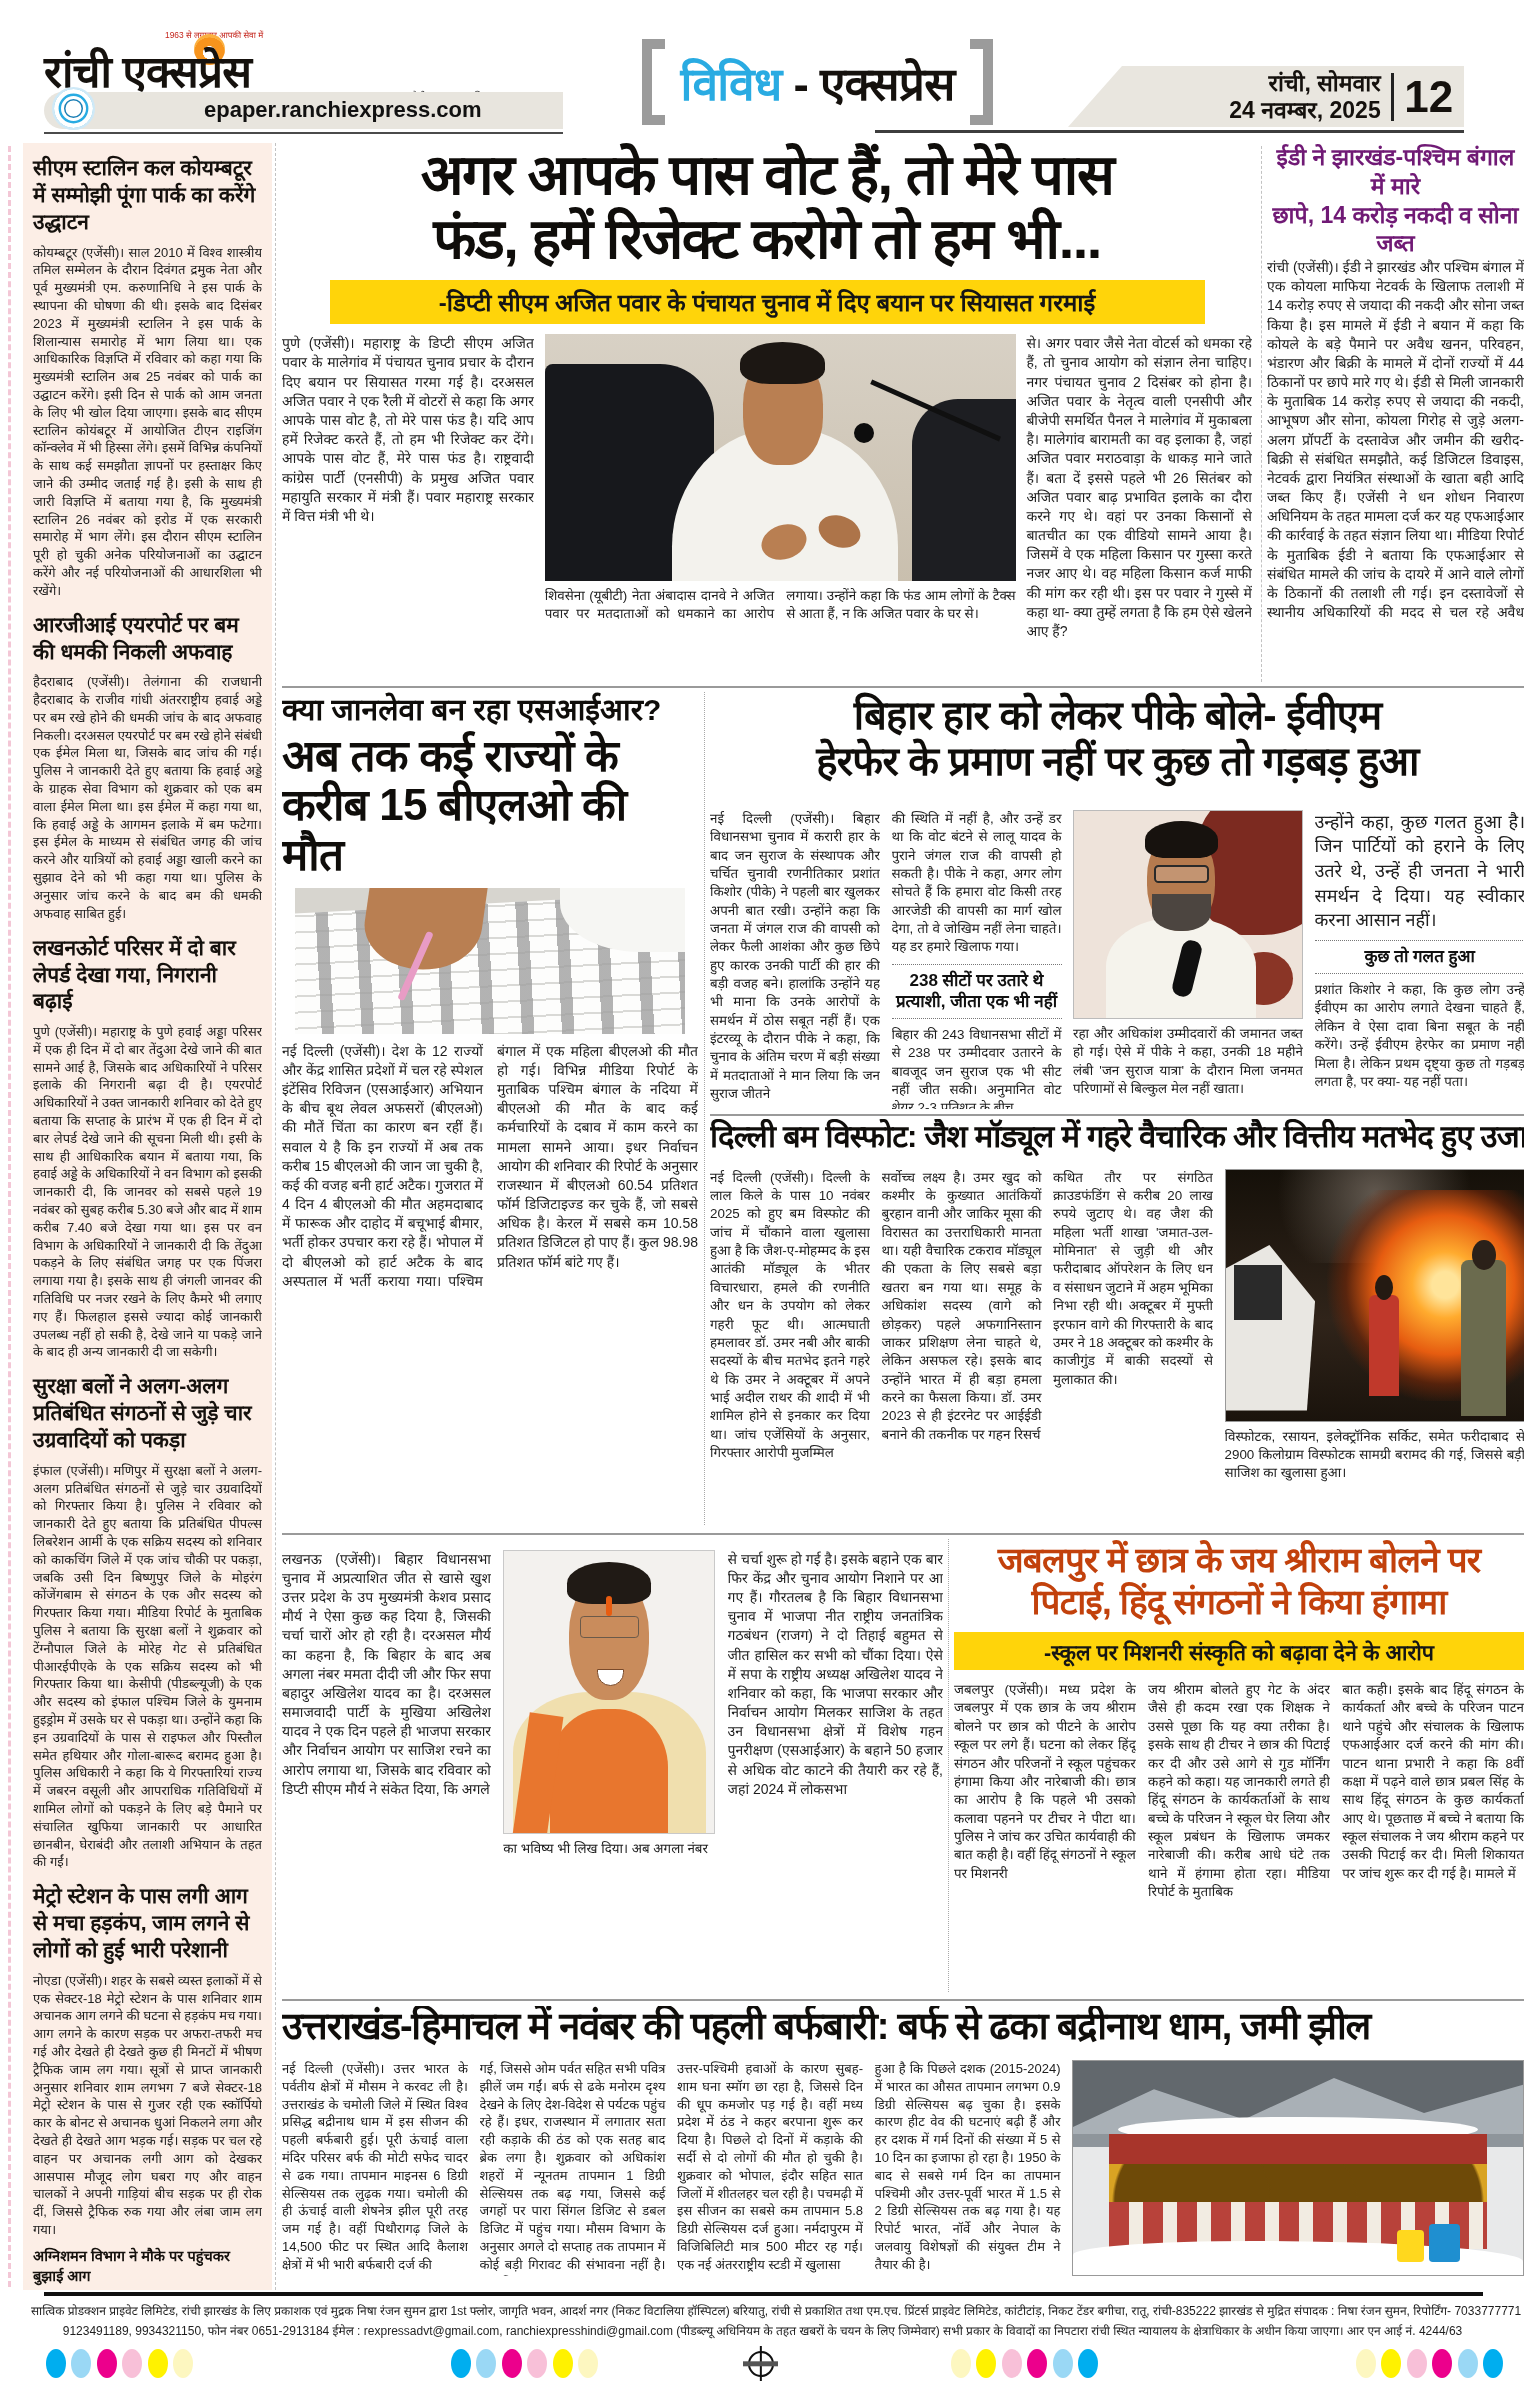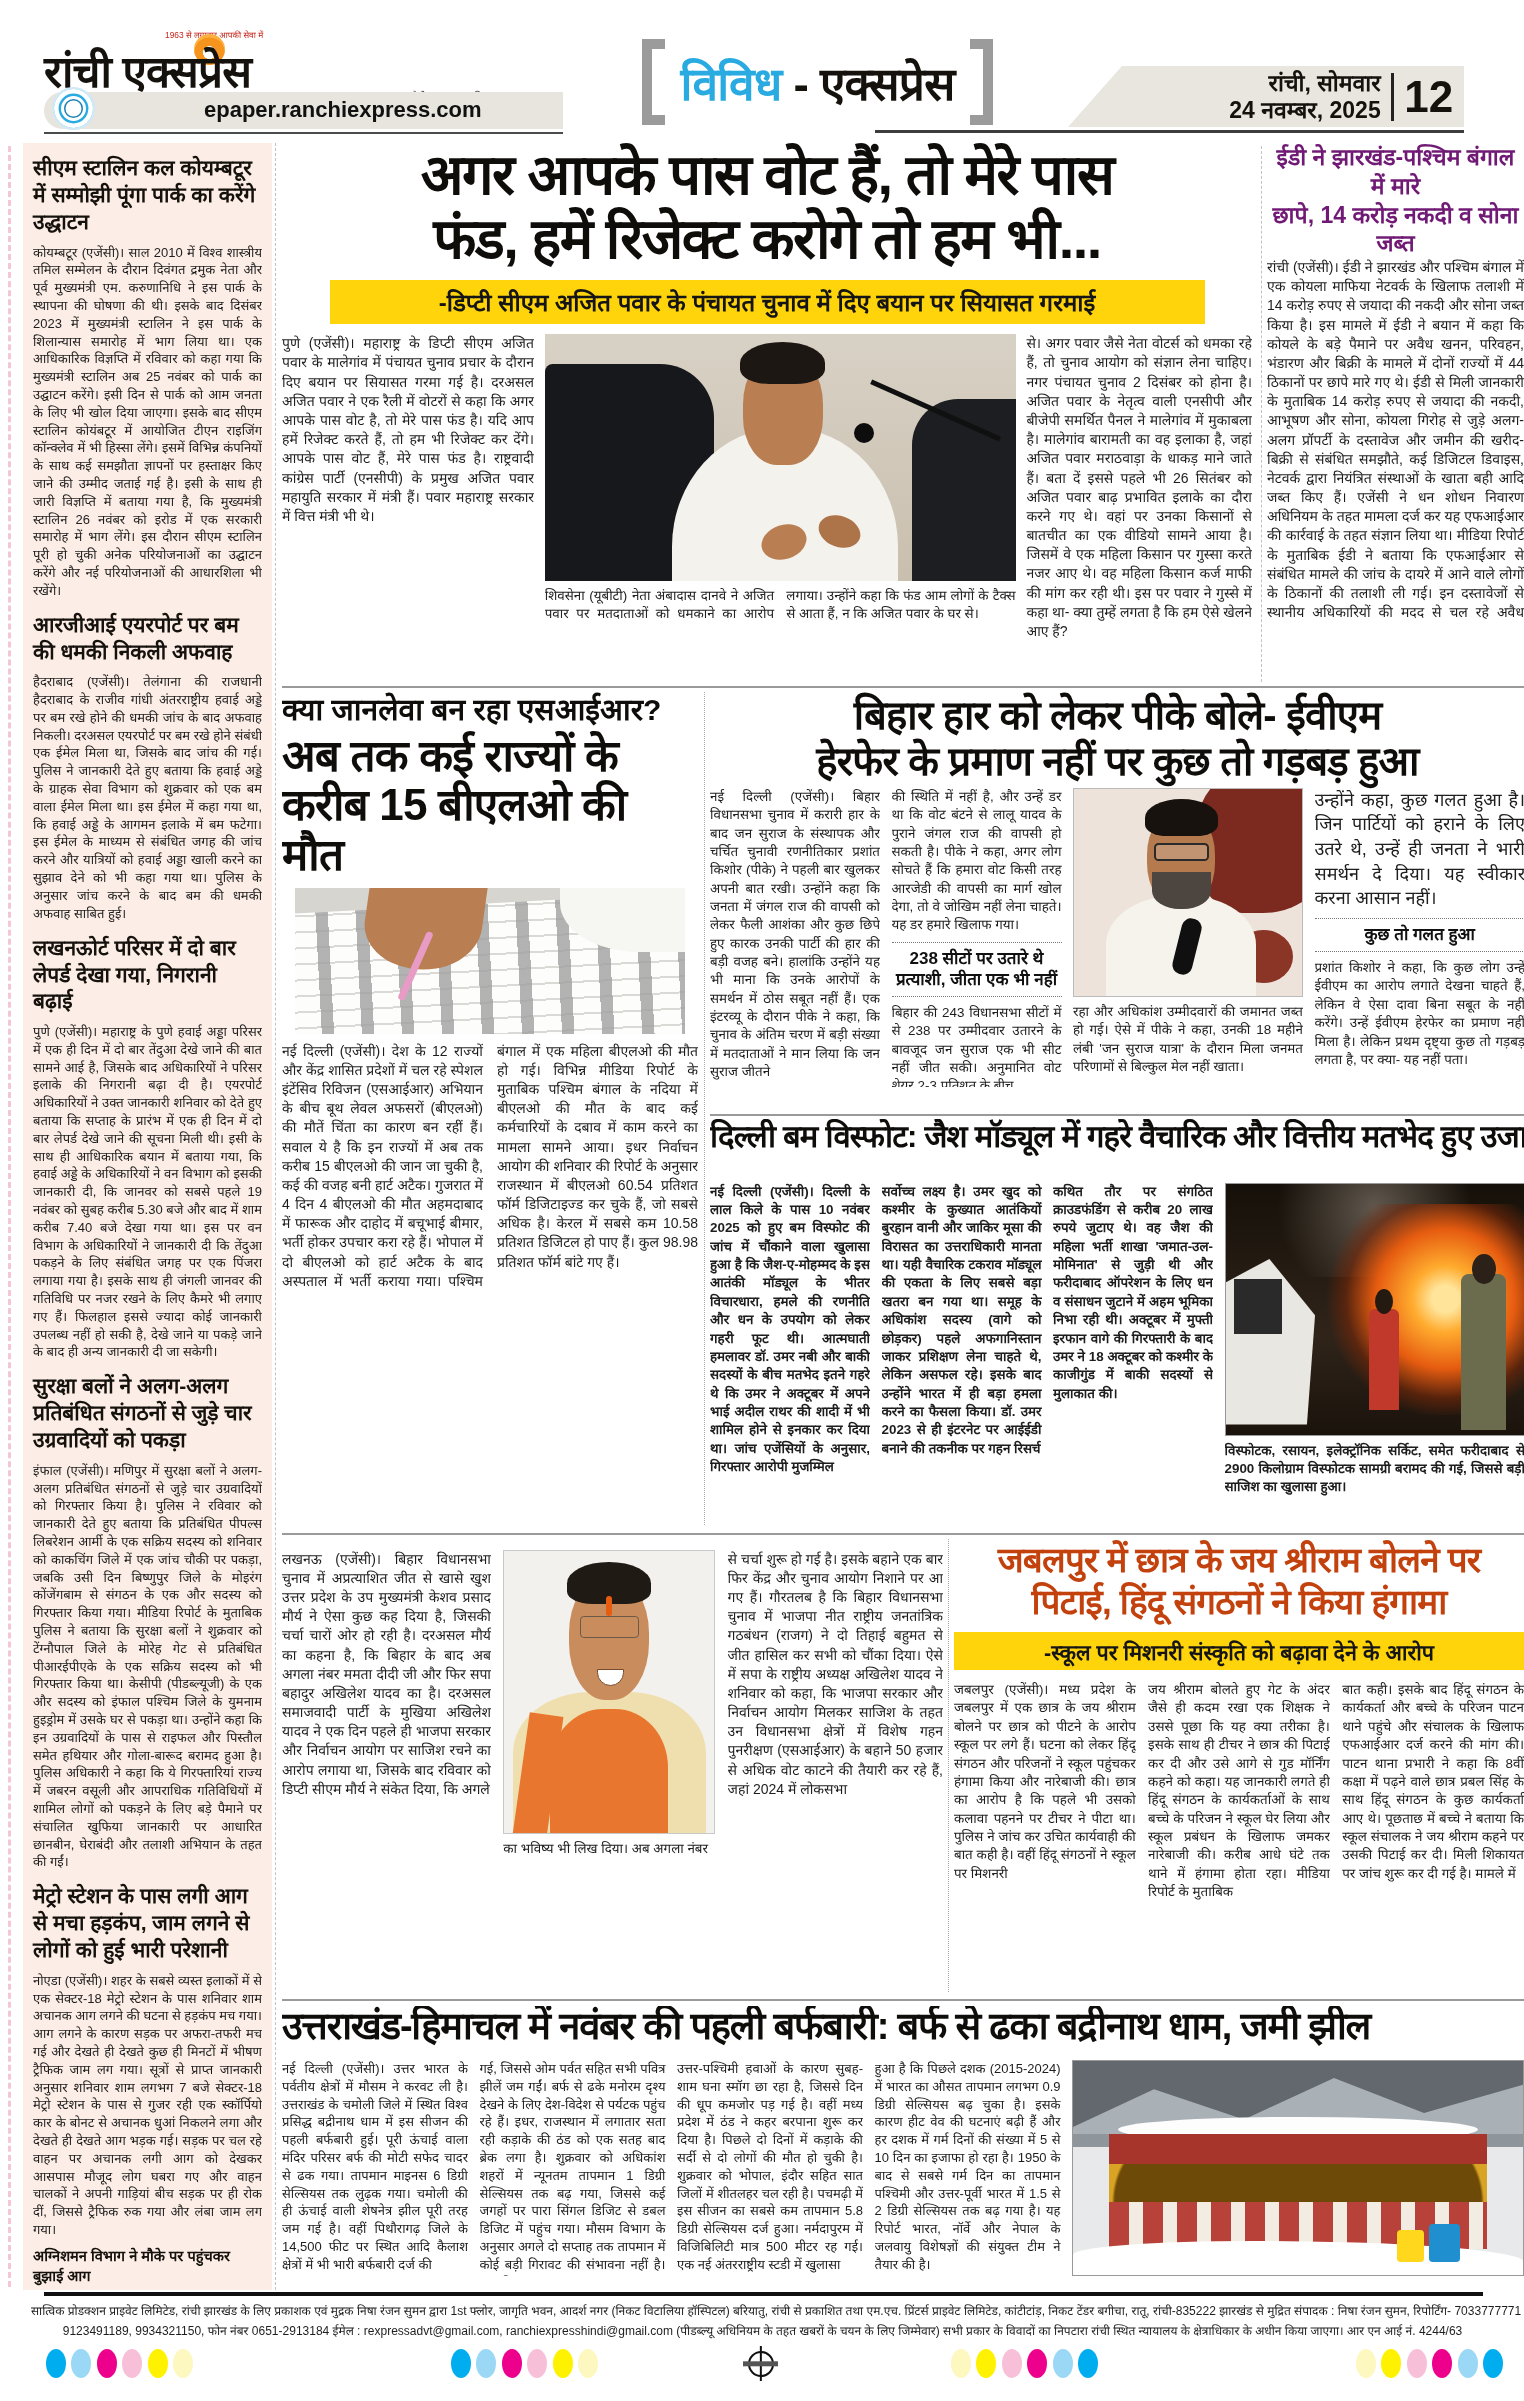--- a/index.html
+++ b/index.html
@@ -86,38 +86,38 @@
       repeating-linear-gradient(90deg, rgba(160,160,160,.8) 0 12.3px, transparent 12.3px 40px),
       repeating-linear-gradient(0deg, #fdfdfc 0 14px, #d9d9d6 14px 16px); transform:rotate(-3deg); }
   .vp-sleeve { position:absolute; right:-2%; top:-12%; width:34%; height:56%; background:#f6f6f3; border-radius:0 0 0 60%; }
   .vp-hand { position:absolute; left:18%; top:-6%; width:30%; height:62%; background:#b97f52; border-radius:0 0 55% 45%; transform:rotate(8deg); }
   .vp-pen { position:absolute; left:30%; top:28%; width:7px; height:74px; background:#e89cc5; transform:rotate(24deg); border-radius:3.1px; }
   .sir-body { column-count:2; column-gap:14px; height:513px; }
 
   
   .pk { position:absolute; left:710px; top:692px; width:815px; height:419px; overflow:hidden; }
   .pk-h { font-size:40px; font-weight:900; letter-spacing:-0.8px; line-height:1.16; text-align:center; white-space:pre-line; color:#0f0d0a; }
-  .pk-row { display:flex; gap:11.5px; margin-top:3px; }
+  .pk-row { display:flex; gap:11.5px; margin-top:25px; }
   .pk-row .c { width:170px; height:307px; font-size:13.4px; }
   .pk-photo-stack { width:230px; }
   .pk-photo { position:relative; width:230px; height:209px; background:#eee3da; overflow:hidden; border:0.8px solid #bbb; }
   .kp-blob { position:absolute; right:-16%; top:-10%; width:62%; height:70%; background:#7c2a20; border-radius:46% 54% 60% 40%; }
   .kp-blob2 { position:absolute; right:4%; bottom:6%; width:26%; height:26%; background:#8a3526; border-radius:50%; }
   .kp-torso { position:absolute; left:14%; bottom:-4%; width:66%; height:52%; background:#f5f3ec; border-radius:45% 45% 0 0; }
   .kp-head { position:absolute; left:32%; top:10%; width:30%; height:48%; background:#b57a4e; border-radius:46%; }
   .kp-hair { position:absolute; left:31%; top:5%; width:32%; height:18%; background:#17120e; border-radius:50% 50% 30% 30%; }
   .kp-glass { position:absolute; left:35%; top:26%; width:24%; height:9%; border:2.3px solid #2a2a2a; border-radius:4.6px; background:rgba(255,255,255,.2); }
   .kp-beard { position:absolute; left:34%; top:40%; width:26%; height:18%; background:#4c4540; border-radius:0 0 48% 48%; }
   .kp-mic { position:absolute; left:45%; bottom:10%; width:20px; height:57px; background:#101010; border-radius:9.2px; transform:rotate(14deg); }
   .pk-under { font-size:13.4px; height:89px; margin-top:6.1px; }
 
   
   .blast { position:absolute; left:710px; top:1119px; width:815px; height:408px; overflow:hidden; }
   .blast-h { font-size:31px; font-weight:900; letter-spacing:-0.8px; line-height:1.15; text-align:center; white-space:nowrap; color:#0f0d0a; }
-  .blast-row { display:flex; gap:11.5px; margin-top:28px;font-weight:bold; }
+  .blast-row { display:flex; gap:11.5px; margin-top:14px; }
   .blast-row .c { width:160px; height:351px; font-size:13.4px; }
   .blast-stack { flex:1; }
   .blast-photo { position:relative; width:100%; height:253px; background:linear-gradient(#151009,#30241a 60%,#1a130c); overflow:hidden; border:0.8px solid #999; }
   .bp-fire { position:absolute; left:34%; top:8%; width:66%; height:84%; background:radial-gradient(circle at 60% 45%, #ffe49a 0 8%, #ffab2e 20%, #e65c10 42%, rgba(120,40,8,.6) 60%, transparent 72%); }
   .bp-smoke { position:absolute; left:10%; top:-18%; width:80%; height:55%; background:radial-gradient(circle, rgba(120,110,100,.75), transparent 70%); }
   .bp-car { position:absolute; left:-4%; bottom:4%; width:34%; height:66%; background:#e9e7e2; clip-path:polygon(0 18%,55% 0,100% 34%,92% 100%,0 100%); }
   .bp-carwin { position:absolute; left:3%; bottom:40%; width:16%; height:22%; background:#2a2a2a; }
   .bp-cop { position:absolute; right:6%; bottom:2%; width:15%; height:62%; background:#6b6b4e; border-radius:7.7px 7.7px 0 0; }
   .bp-cophead { position:absolute; right:9.5%; bottom:60%; width:8%; height:12%; background:#2b2119; border-radius:50%; }
   .bp-man { position:absolute; left:48%; bottom:10%; width:10%; height:40%; background:#c0392b; border-radius:6.1px 6.1px 0 0; }

